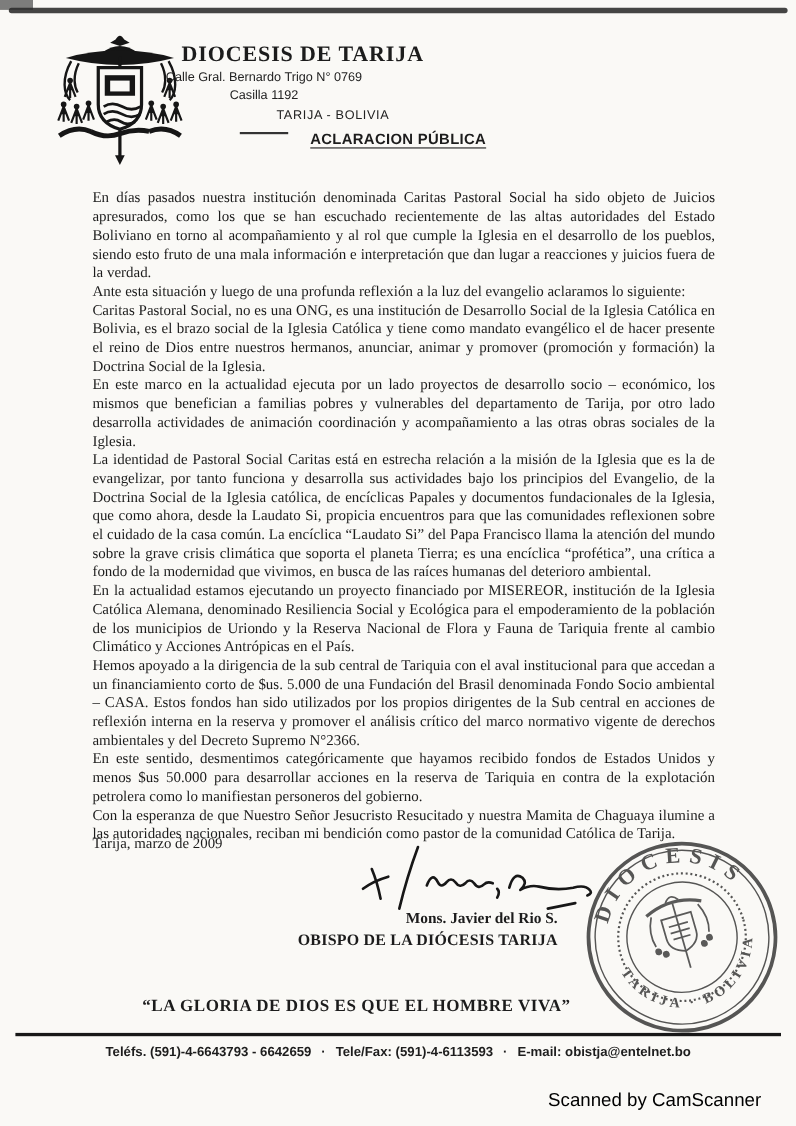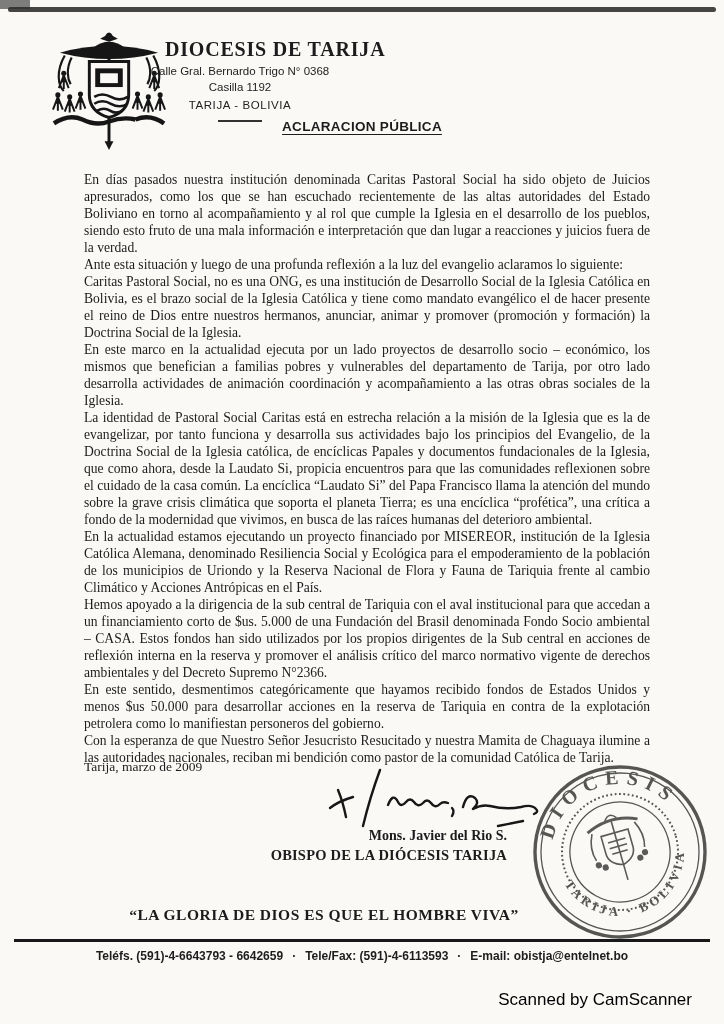--- a/index.html
+++ b/index.html
@@ -11,21 +11,21 @@
   .scan-top-bar { position:absolute; top:7px; left:8px; right:8px; height:5px;
     background:#2b2b2b; border-radius:3px; opacity:.88; }
   .scan-top-corner { position:absolute; top:0; left:0; width:30px; height:9px;
     background:#3a3a3a; opacity:.65; }
 
   
   .logo { position:absolute; left:50px; top:28px; width:118px; height:124px; }
   .head-text { position:absolute; left:126px; top:38px; width:228px; text-align:center; }
   .org-name { font-weight:bold; font-size:20px; letter-spacing:.8px; white-space:nowrap;margin-left:39px; }
   .addr { font-family:"Liberation Sans", sans-serif; font-size:11.5px; color:#222; margin-top:4px; }
-  .addr.spaced { letter-spacing:.6px; margin-top:6px; }
+  .addr.spaced { letter-spacing:.6px; margin-top:6px;text-align:right; }
   .head-rule { width:44px; border-top:2px solid #333; margin:9px auto 0; }
 
   .doc-title { position:absolute; top:119px; left:0; width:724px; text-align:center;
     font-family:"Liberation Sans", sans-serif; font-weight:bold; font-size:13.5px;
     letter-spacing:.3px; text-decoration:underline; text-underline-offset:3px; }
 
   .letter-body { position:absolute; left:84px; top:147px; width:566px;
     font-size:13.6px; line-height:17px; text-align:justify;margin-top:24px; }
   .letter-body p { margin:0; }
 
@@ -89,21 +89,21 @@
     <path d="M60 124 l-4.5 -9 h9 Z" fill="#161616"></path>
     <path d="M40 34 h40 v34 q0 17 -20 23 q-20 -6 -20 -23 Z" fill="#faf9f6" stroke="#161616" stroke-width="3"></path>
     <rect x="46" y="41" width="28" height="19" fill="#161616"></rect>
     <rect x="51" y="46" width="18" height="10" fill="#faf9f6"></rect>
     <path d="M45 70 q8 -5 17 0 t17 0 M45 77 q8 -5 17 0 t17 0 M48 84 q7 -4 13 0 t13 0" stroke="#161616" stroke-width="2.6" fill="none"></path>
     <path d="M4 97 q15 -10 29 -4 M87 93 q15 -6 29 4 M33 93 q14 7 27 2 q14 -5 27 -2" stroke="#161616" stroke-width="4.5" fill="none"></path>
   </svg>
 
   <div class="head-text">
     <div class="org-name">DIOCESIS DE TARIJA</div>
-    <div class="addr">Calle Gral. Bernardo Trigo N° 0368</div>
+    <div class="addr">Calle Gral. Bernardo Trigo N° 0769</div>
     <div class="addr">Casilla 1192</div>
     <div class="addr spaced">TARIJA - BOLIVIA</div>
     <div class="head-rule"></div>
   </div>
 
   <div class="doc-title">ACLARACION PÚBLICA</div>
 
   <main class="letter-body">
     <p>En días pasados nuestra institución denominada Caritas Pastoral Social ha sido objeto de Juicios apresurados, como los que se han escuchado recientemente de las altas autoridades del Estado Boliviano en torno al acompañamiento y al rol que cumple la Iglesia en el desarrollo de los pueblos, siendo esto fruto de una mala información e interpretación que dan lugar a reacciones y juicios fuera de la verdad.</p>
     <p>Ante esta situación y luego de una profunda reflexión a la luz del evangelio aclaramos lo siguiente:</p>

